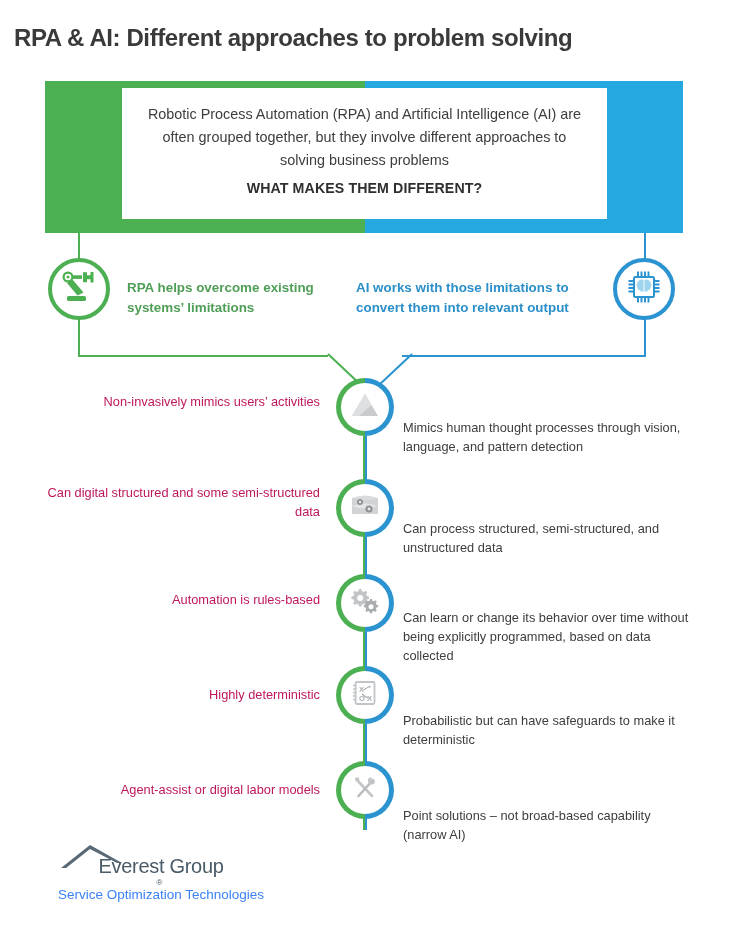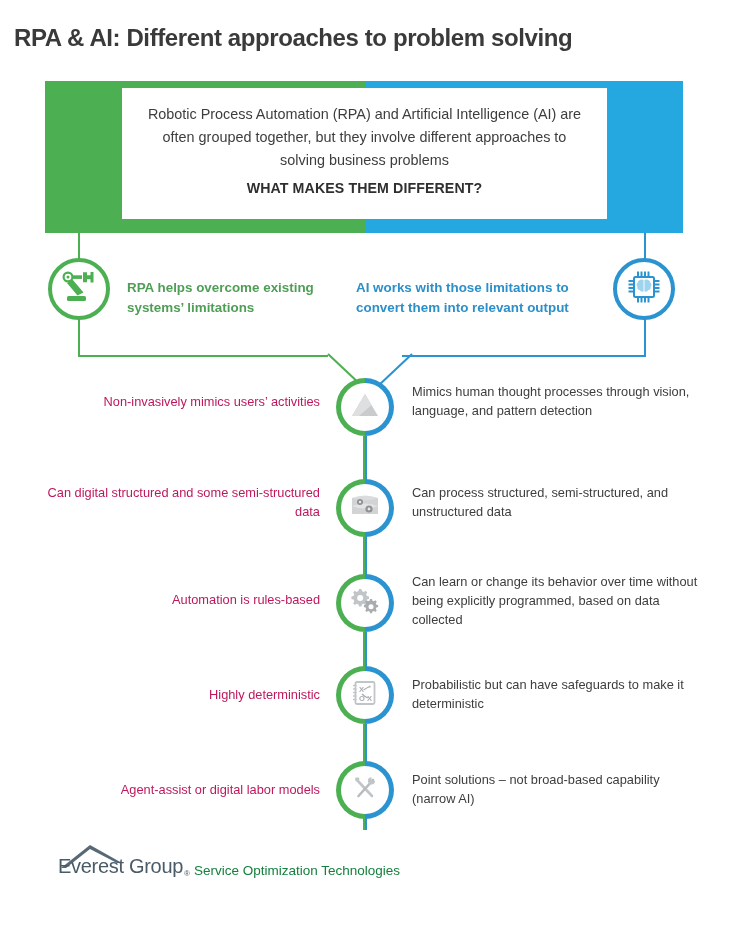--- a/index.html
+++ b/index.html
@@ -134,26 +134,27 @@
     position: absolute;
     right: 415px;
     width: 275px;
     text-align: right;
     font-size: 12.8px;
     line-height: 19px;
     color: #be185d;
   }
   .row-right {
     position: absolute;
-    left: 412px;
+    left: 403px;
     width: 290px;
     text-align: left;
     font-size: 12.8px;
     line-height: 19px;
     color: #3d3d3d;
+    margin-top: 36px;
   }
 
   
   .node {
     position: absolute;
     left: 336px;
     width: 58px;
     height: 58px;
   }
   .node-ring {
@@ -173,22 +174,23 @@
     align-items: center;
     justify-content: center;
   }
 
   
   #footer {
     position: absolute;
     left: 58px;
     top: 855px;
     display: flex;
-    align-items: flex-end;
+    align-items: center;
     white-space: nowrap;
+    flex-direction: column;
   }
   #logo-mark {
     position: absolute;
     left: 60px;
     top: 843px;
     width: 66px;
     height: 26px;
   }
   #logo-word {
     font-size: 20px;
@@ -197,21 +199,21 @@
   }
   #logo-reg {
     font-size: 8px;
     color: #4a5b68;
     vertical-align: super;
     margin-left: 1px;
     margin-right: 4px;
   }
   #logo-tag {
     font-size: 13.5px;
-    color: #15803d;
+    color: #3b82f6;
   }
 </style>
 </head>
 <body>
 
 <div id="page-title">RPA &amp; AI: Different approaches to problem solving</div>
 
 <div id="banner">
   <div id="banner-green"></div>
   <div id="banner-blue"></div>

